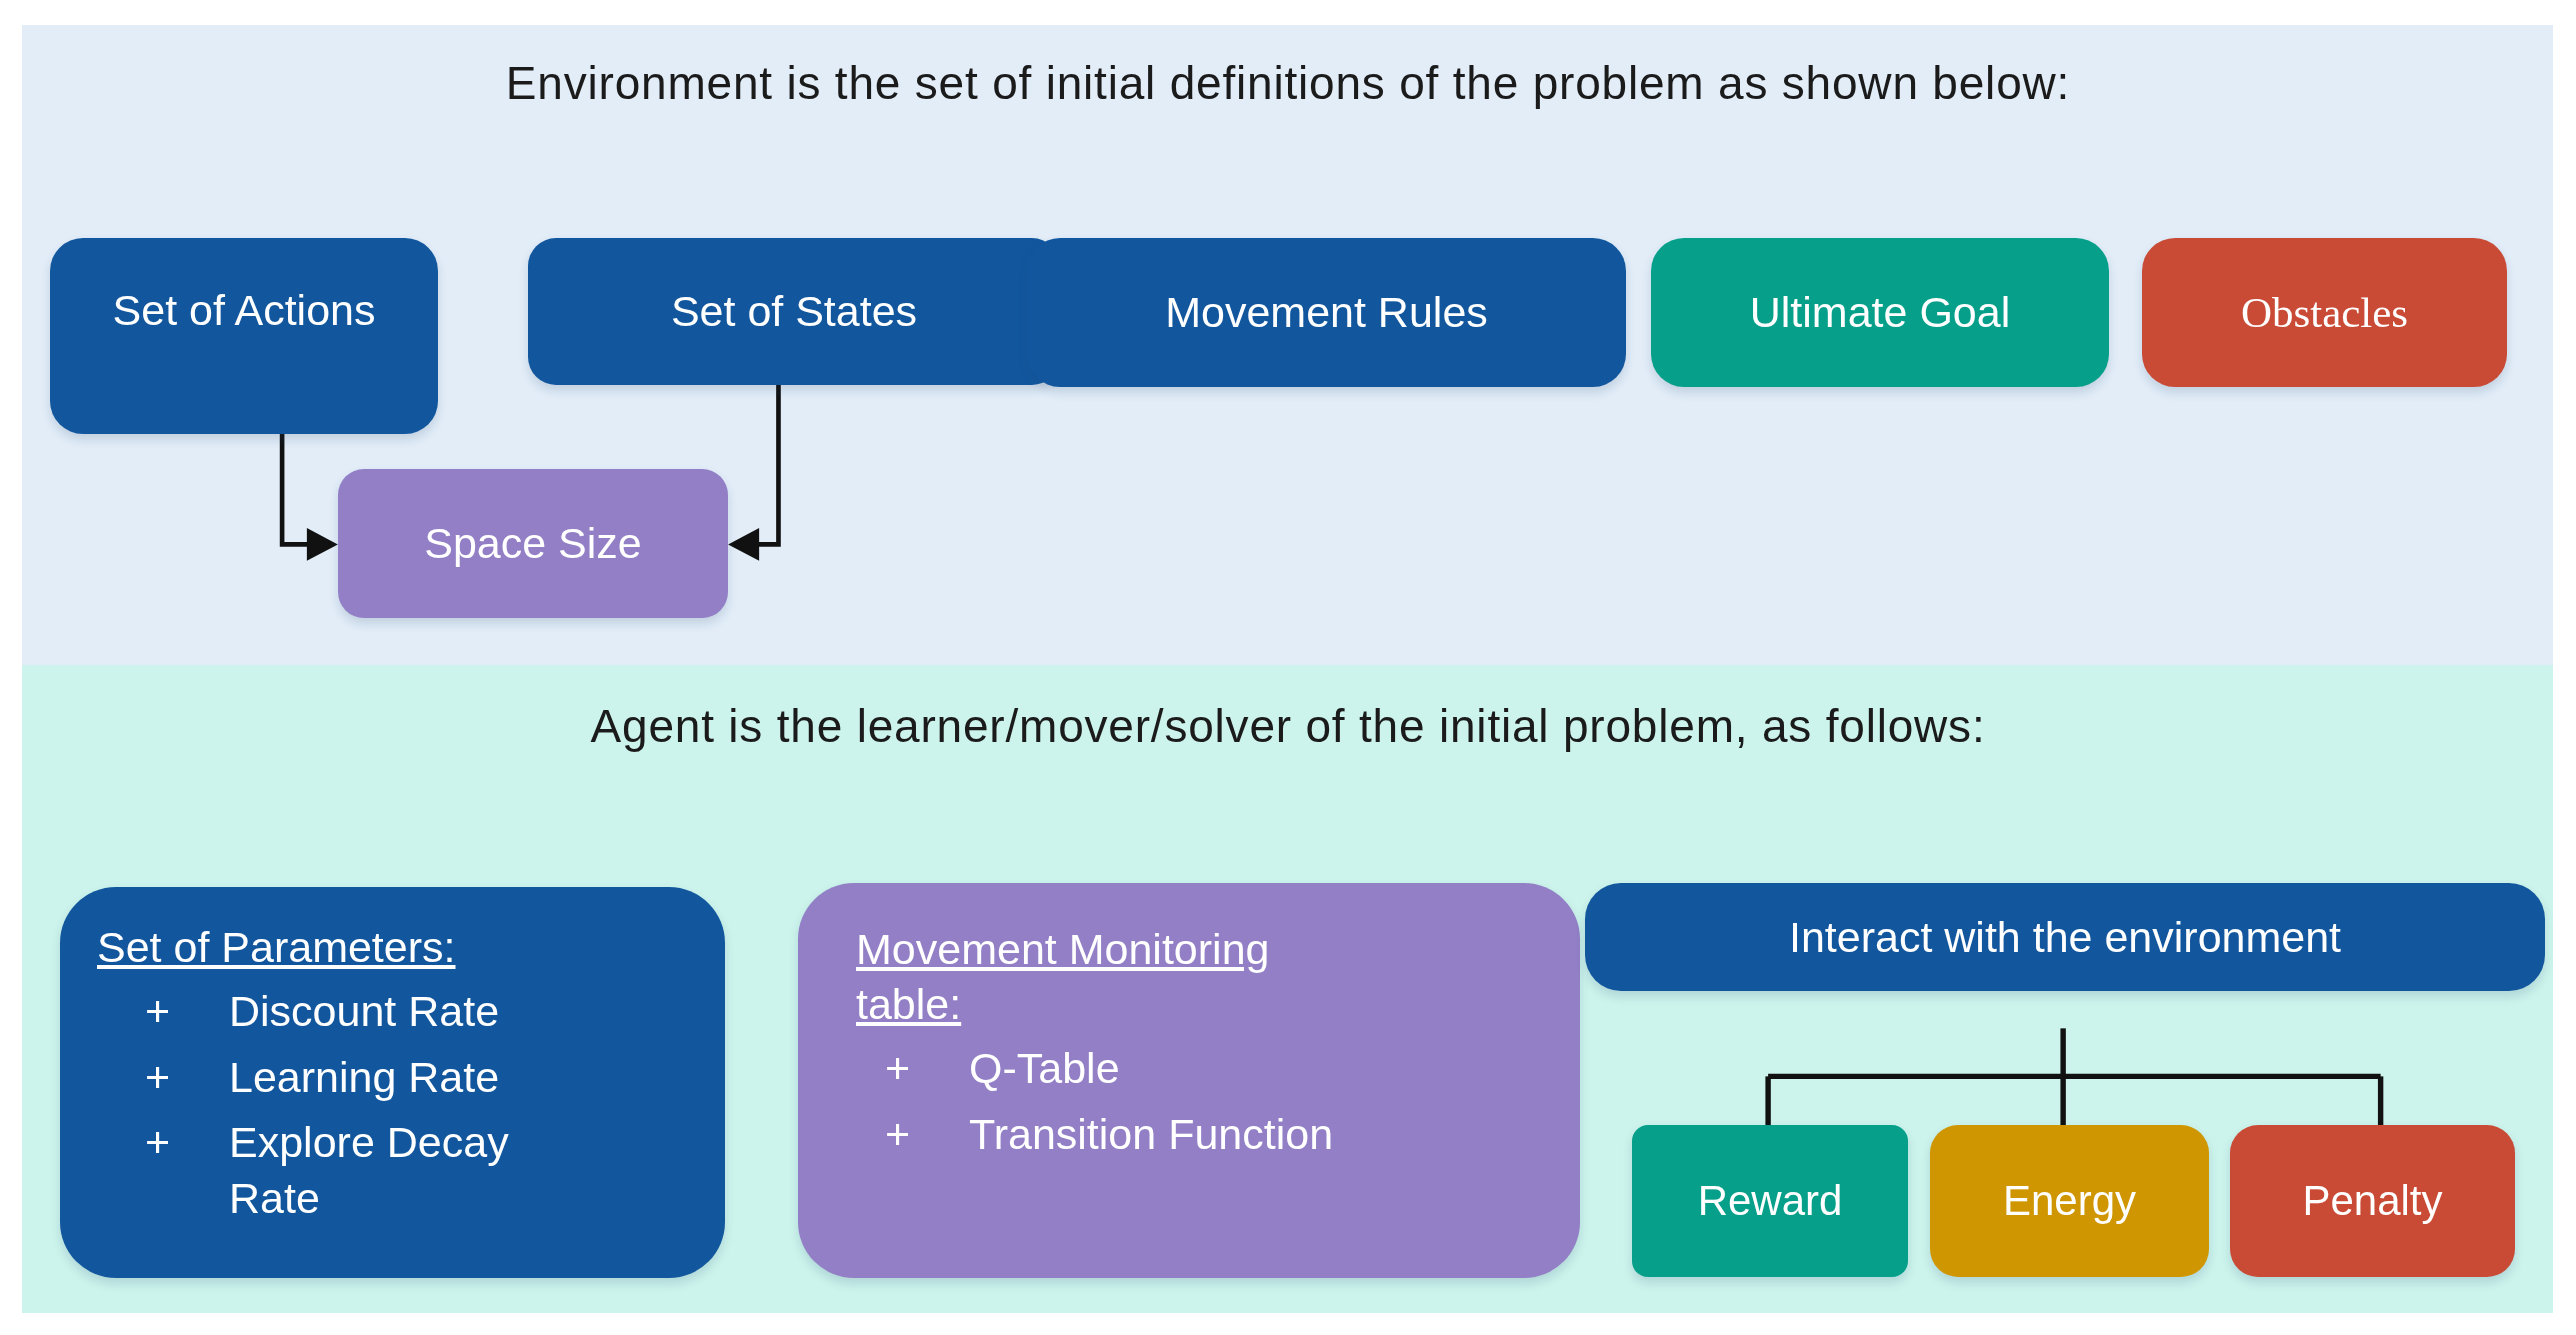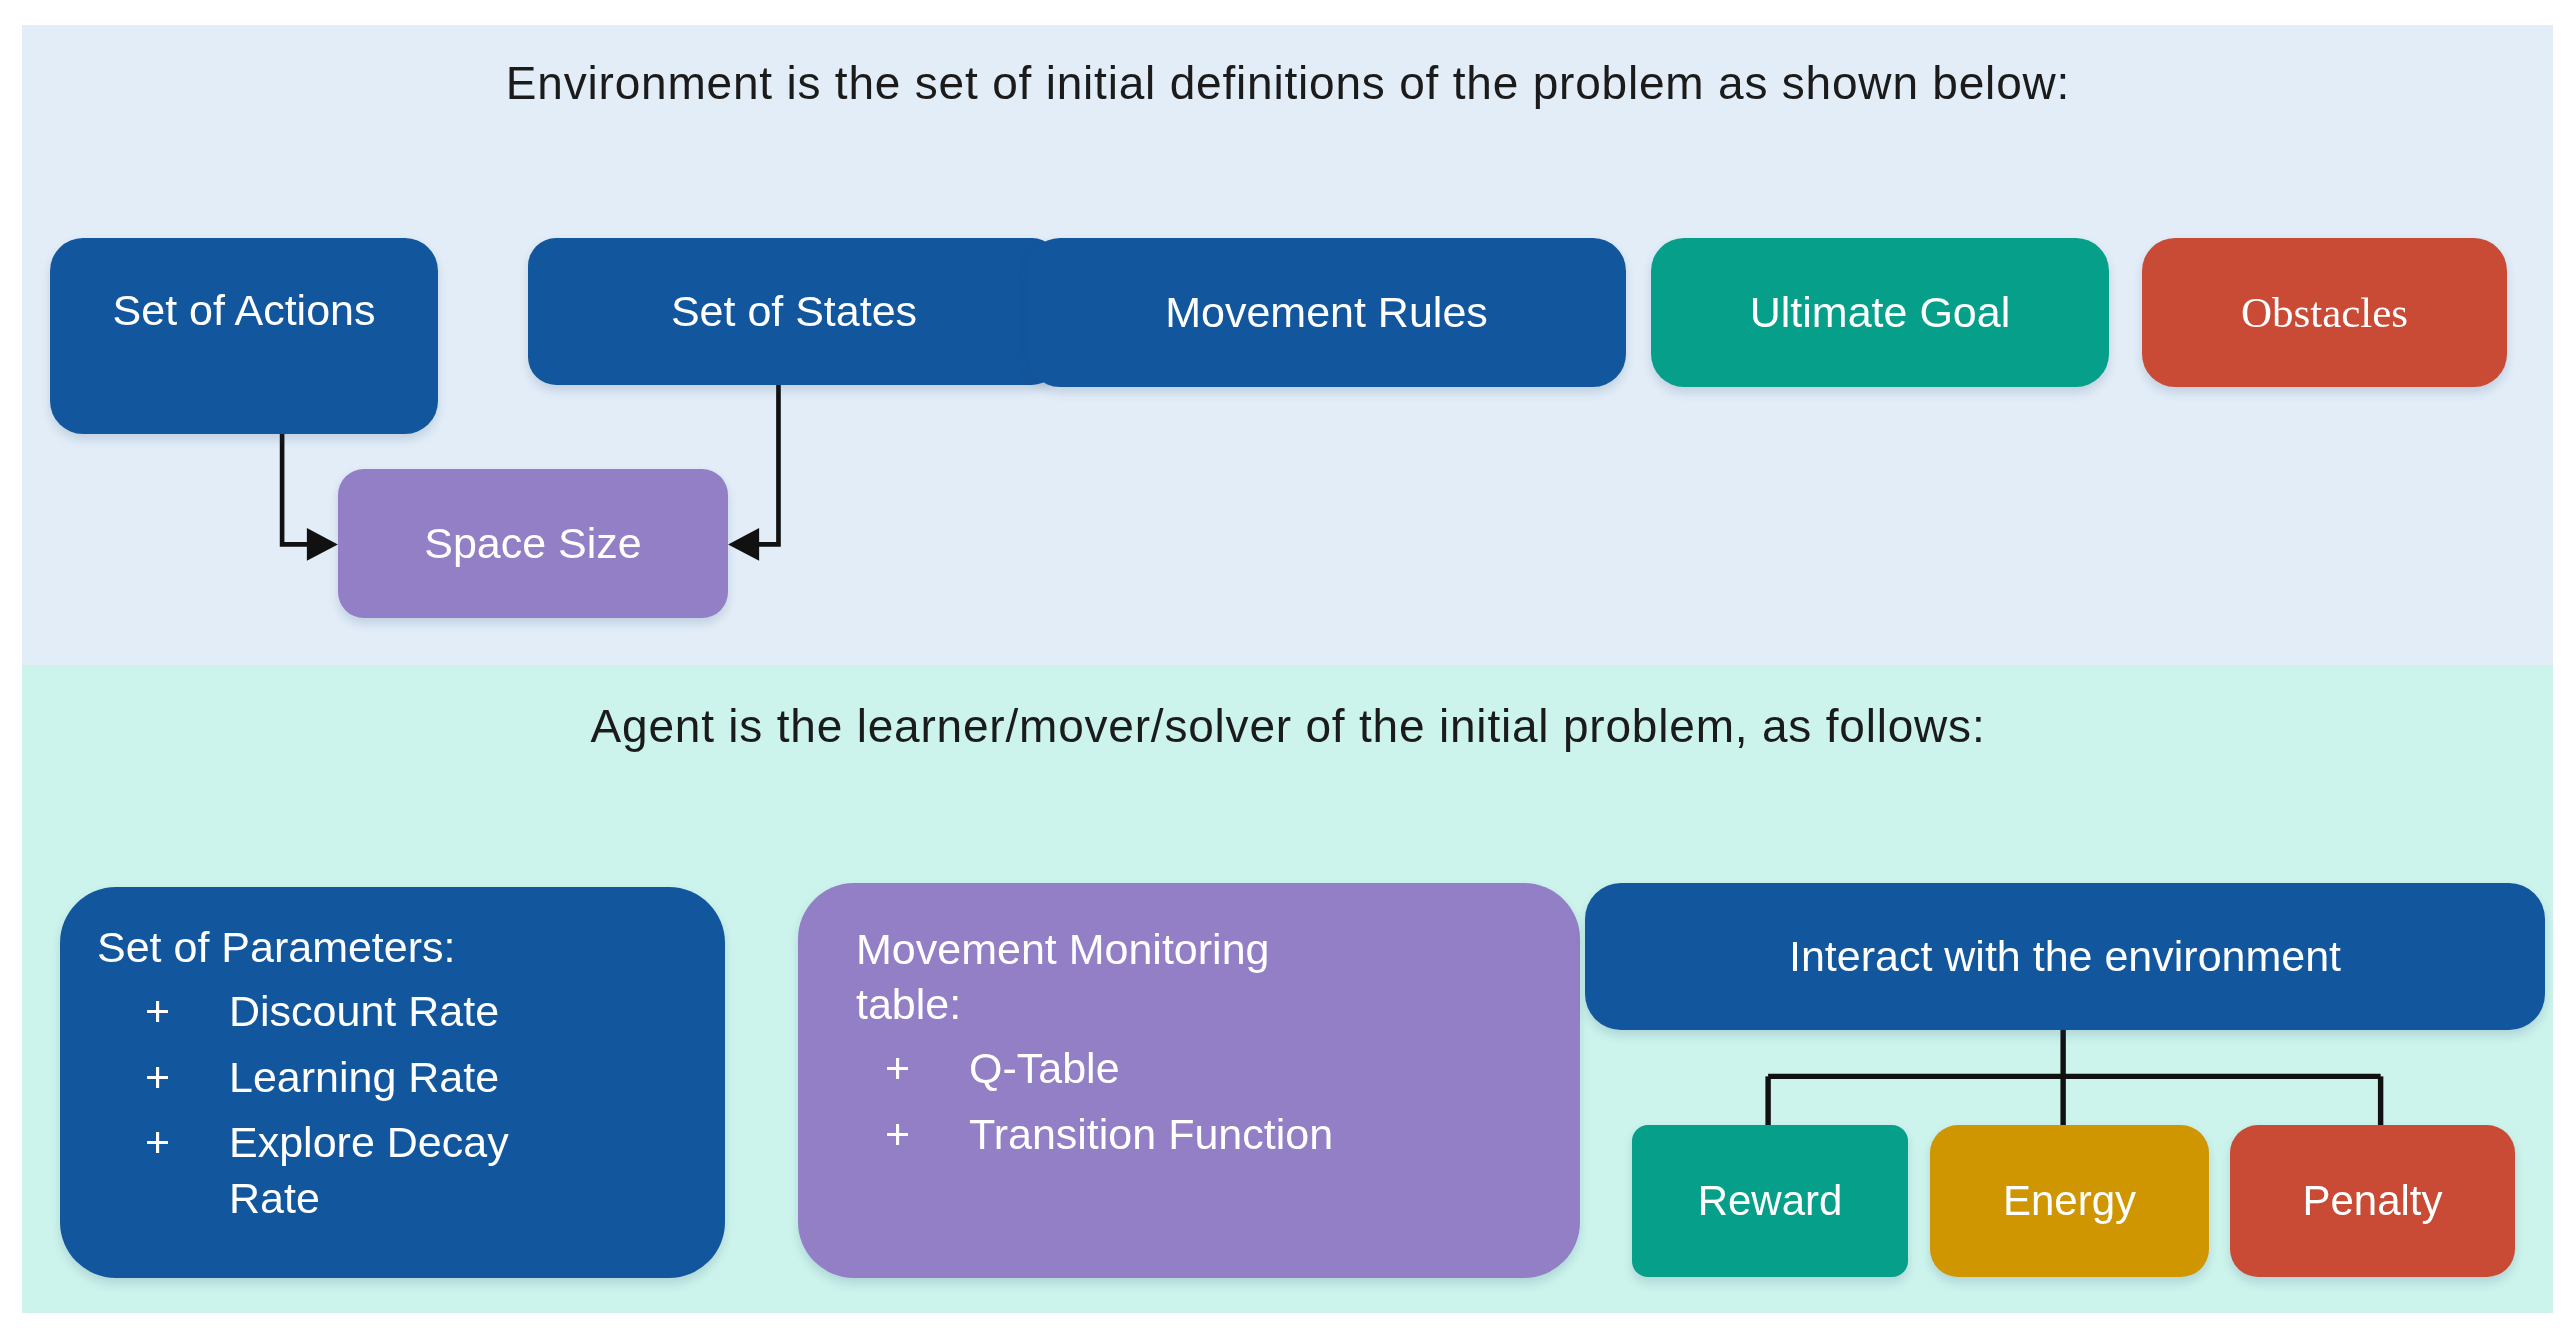--- a/index.html
+++ b/index.html
@@ -25,25 +25,25 @@
   .b-states{left:528px;top:238px;width:532px;height:147px;border-radius:28px;}
   .b-movement{left:1027px;top:238px;width:599px;height:149px;}
   .b-ultimate{left:1651px;top:238px;width:458px;height:149px;}
   .b-obstacles{left:2142px;top:238px;width:365px;height:149px;font-family:Liberation Serif, serif;}
   .b-space{left:338px;top:469px;width:390px;height:149px;border-radius:26px;}
   
   .b-params{left:60px;top:887px;width:665px;height:391px;border-radius:56px;
             display:block;box-sizing:border-box;padding:33px 31px 0 37px;text-align:left;}
   .b-monitor{left:798px;top:883px;width:782px;height:395px;border-radius:56px;
              display:block;box-sizing:border-box;padding:39px 31px 0 39px;text-align:left;}
-  .b-interact{left:1585px;top:883px;width:960px;height:147px;border-radius:36px;}
+  .b-interact{left:1585px;top:883px;width:960px;height:108px;border-radius:36px;}
   .b-reward{left:1632px;top:1125px;width:276px;height:152px;border-radius:16px;font-size:42px;}
   .b-energy{left:1930px;top:1125px;width:279px;height:152px;border-radius:28px;font-size:42px;}
   .b-penalty{left:2230px;top:1125px;width:285px;height:152px;border-radius:28px;font-size:42px;}
-  .inner-heading{font-size:43px;line-height:1.28;}
+  .inner-heading{font-size:43px;line-height:1.28;text-decoration:underline;}
   .heading-narrow{max-width:511px;margin-left:19px;}
   .plus-item{display:flex;padding-left:48px;line-height:1.3;font-size:43px;margin-top:9.3px;}
   .plus{flex:0 0 84px;}
   .item-text{max-width:325px;}
   svg.connectors{position:absolute;left:0;top:0;pointer-events:none;}
 </style>
 </head>
 <body>
 
 <div class="canvas">

